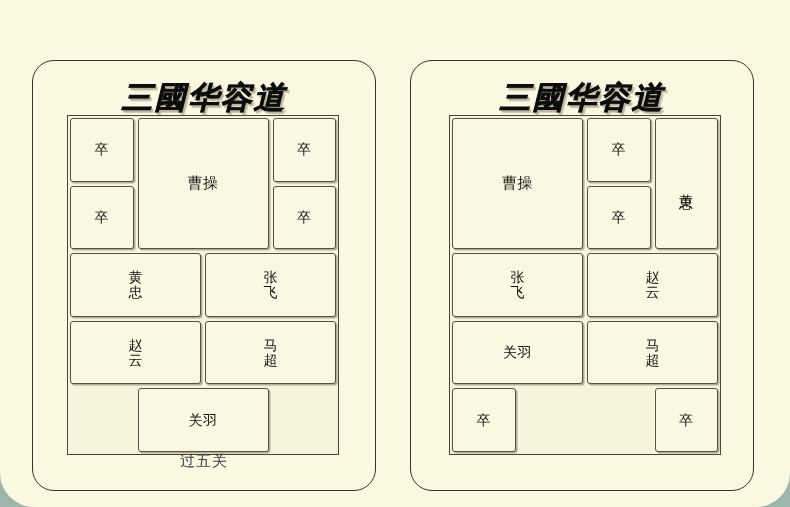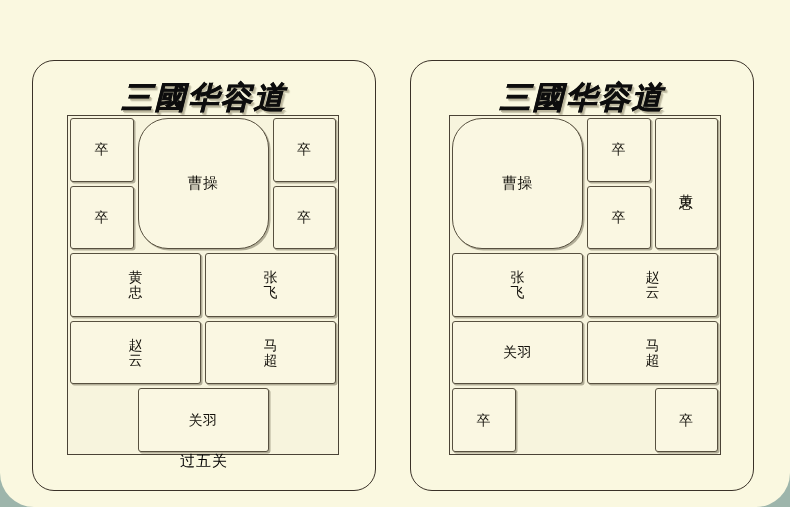--- a/index.html
+++ b/index.html
@@ -99,36 +99,36 @@
   .tile.vertical {
     writing-mode: vertical-rl;
     text-orientation: upright;
     letter-spacing: 1px;
   }
   .tile.stacked {
     flex-direction: column;
     letter-spacing: 0;
   }
   .tile.stacked span { display: block; }
-  .tile.boss { font-size: 15px; border-radius: 30px; }
+  .tile.boss { font-size: 15px; }
   .tile.empty {
     background: transparent;
     border: none;
     box-shadow: none;
   }
 
   
   .caption {
     position: absolute;
     top: 452px;
     width: 344px;
     text-align: center;
     font-family: "DejaVu Sans", "Liberation Sans", sans-serif;
     font-size: 15px;
-    color: #000000;
+    color: #404040;
     letter-spacing: 1px;
   }
   .caption.left  { left: 32px;  }
   .caption.right { left: 410px; }
 </style>
 </head>
 <body>
 
 <div class="page">
   <div class="boards">

